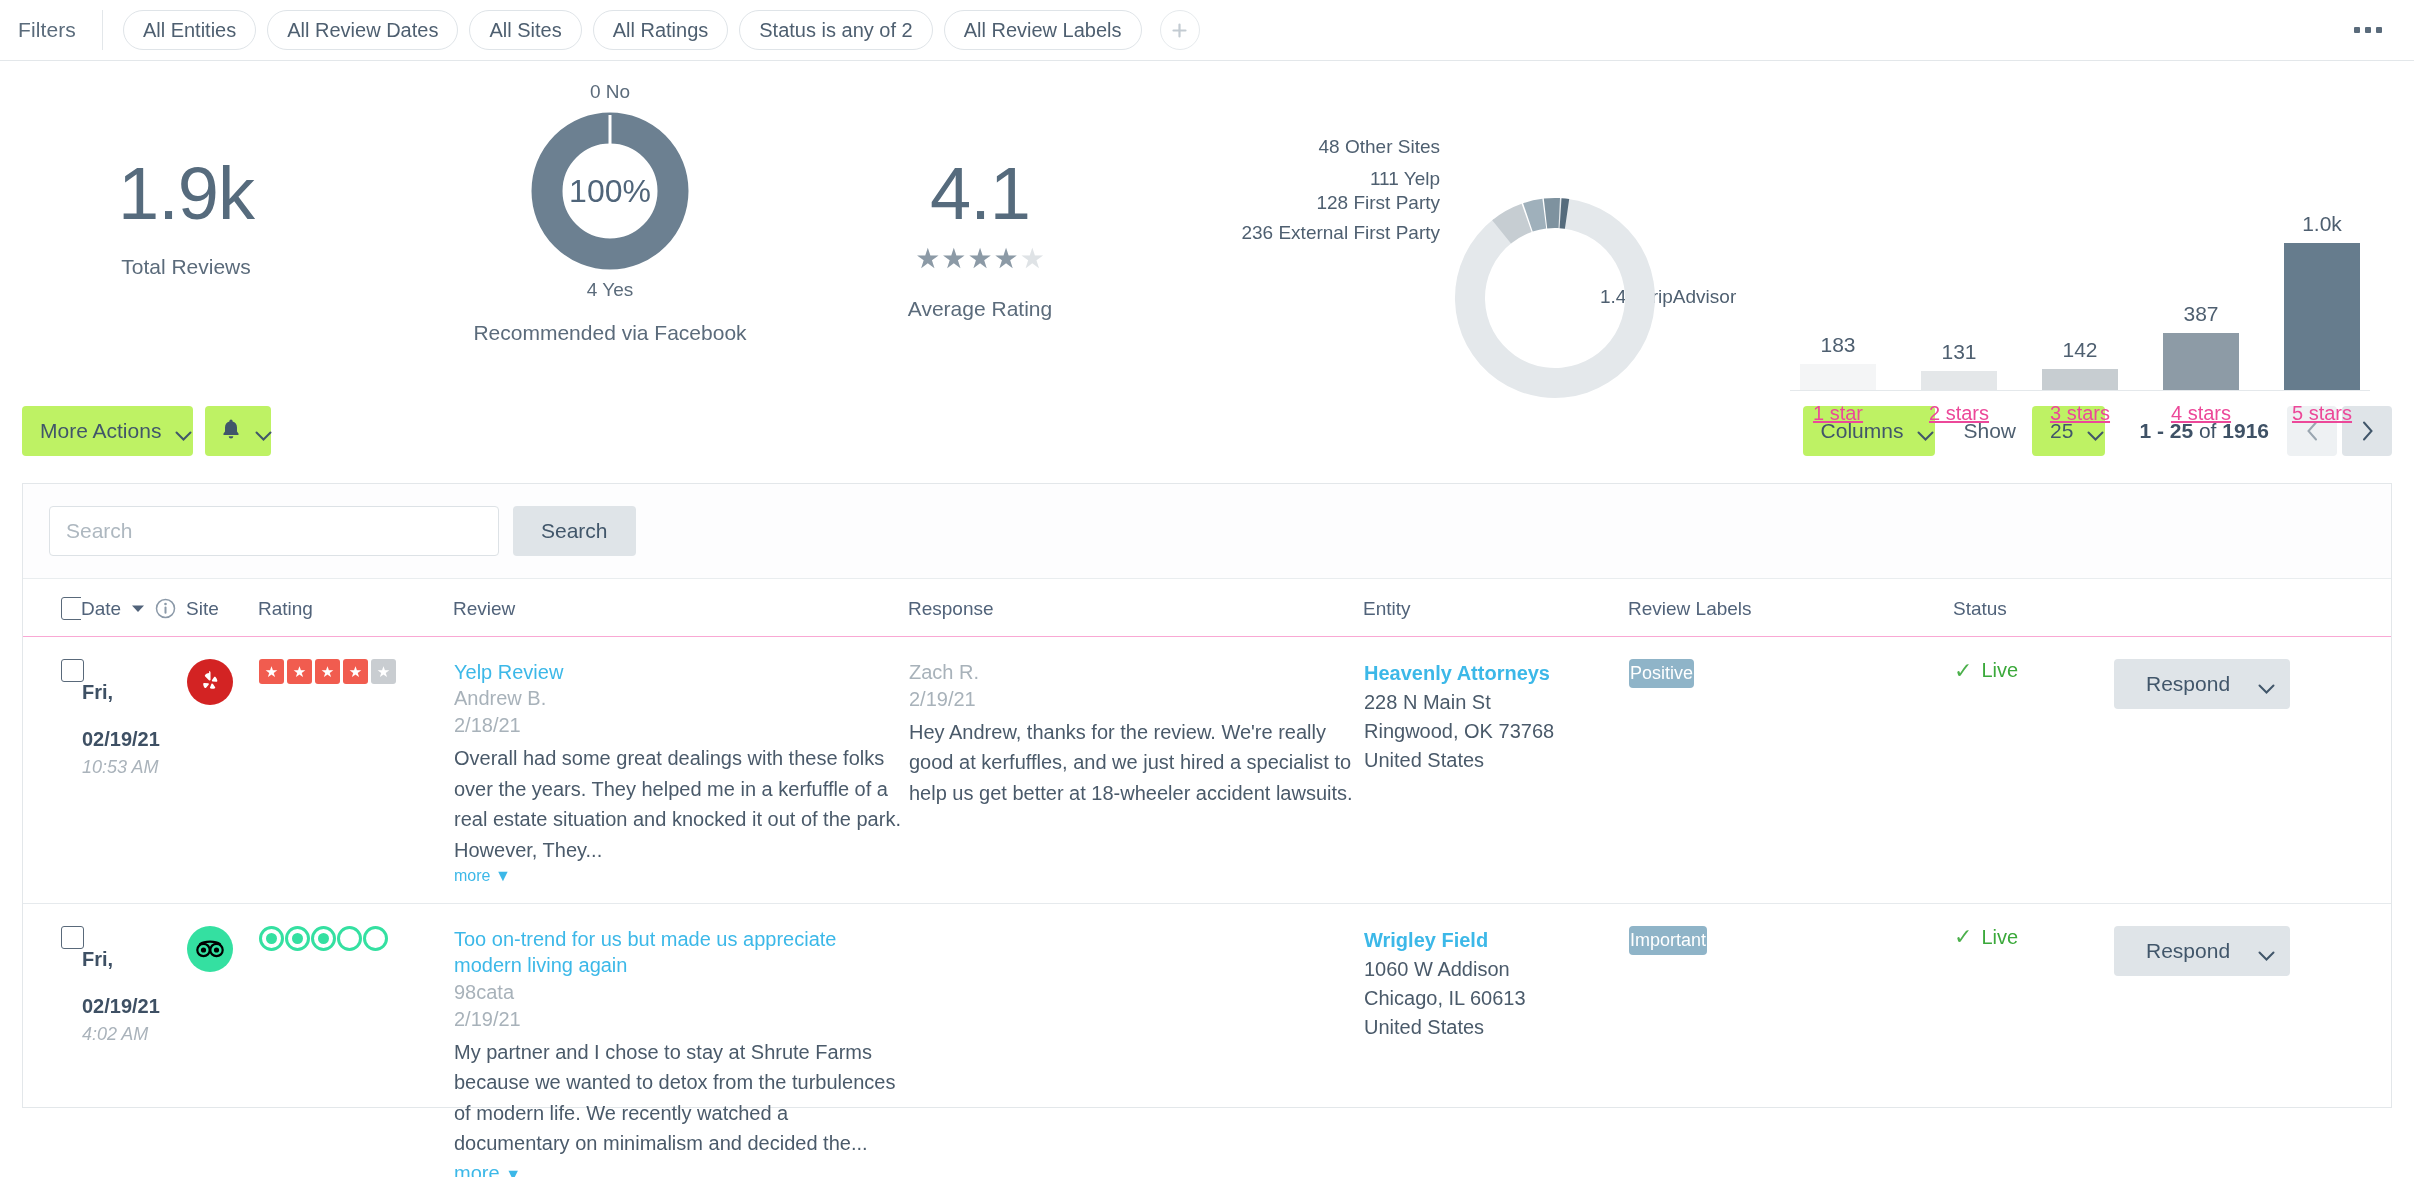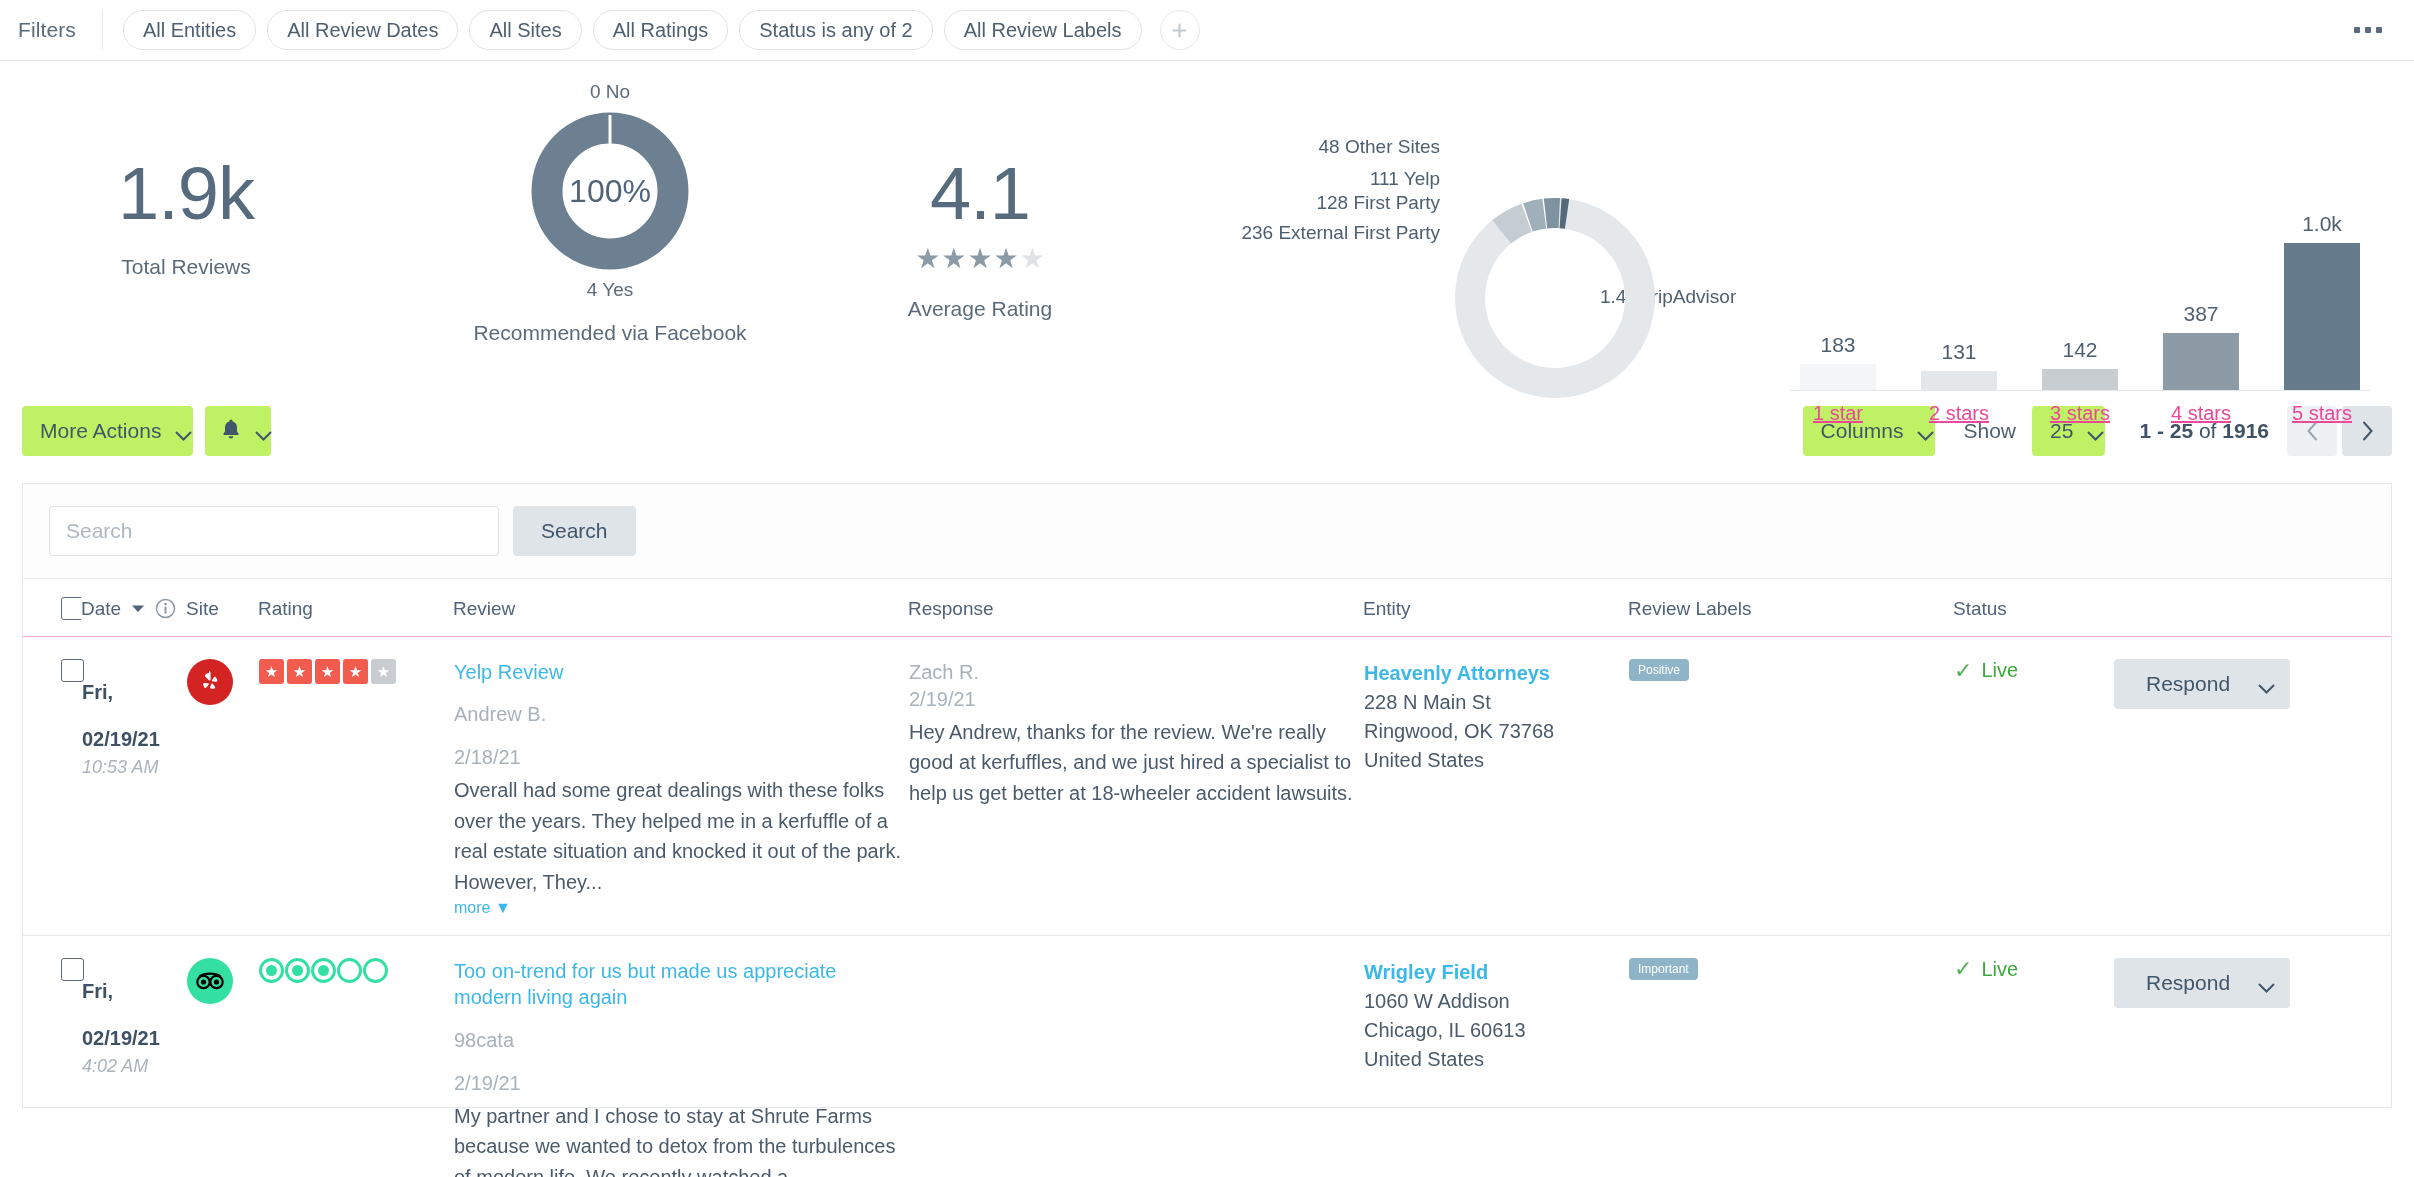--- a/index.html
+++ b/index.html
@@ -173,34 +173,34 @@
   .sq { width:25px; height:25px; border-radius:3px; display:flex; align-items:center; justify-content:center;}
   .sq.on { background:#f15c4f; }
   .sq.off { background:#c9cdd1; }
   .sq span { color:#fff; font-size:15px; line-height:1;}
 
   .circles { display:flex; gap:1px; }
   .circ { width:25px; height:25px; border-radius:50%; border:3px solid #34e0a1; background:#fff; display:flex; align-items:center; justify-content:center;}
   .circ i { width:11px; height:11px; border-radius:50%; background:#34e0a1; display:block;}
 
   .rv-title { font-size:20px; color:#3cb8e8; line-height:1.32; cursor:pointer; }
-  .rv-meta { font-size:20px; color:#a8b2ba; line-height:1.35;margin-top:16px; }
+  .rv-meta { font-size:20px; color:#a8b2ba; line-height:1.35; }
   .rv-body { font-size:20px; color:#4a5a6a; line-height:1.52; margin-top:4px; }
   .more-link { color:#3cb8e8; cursor:pointer; }
   .caret-dn { color:#3cb8e8; font-size:16px; }
 
   .rs-meta { font-size:20px; color:#a8b2ba; line-height:1.35; }
   .rs-body { font-size:20px; color:#4a5a6a; line-height:1.52; margin-top:4px; }
 
   .ent-name { font-size:20px; color:#3cb8e8; font-weight:bold; line-height:1.45; cursor:pointer;}
   .ent-line { font-size:20px; color:#4a5a6a; line-height:1.45; }
 
   .tag {
-    display:inline-block; background:#8fb4c8; color:#fff; font-size:12px;
-    border-radius:4px; padding:4px 9px;
+    display:inline-block; background:#8fb4c8; color:#fff; font-size:18px;
+    border-radius:4px; padding:4px 1px;
   }
   .status { display:flex; align-items:center; gap:9px; font-size:20px; color:#3ba93b; }
   .check { color:#4cb04c; font-size:22px; line-height:1; }
 
   .respond-btn {
     background:#dfe4e8; border:none; border-radius:4px; height:50px;
     width:176px; display:flex; align-items:center; justify-content:space-between;
     padding: 0 32px; font-size:21px; color:#41566a; cursor:pointer;
     font-family:"Liberation Sans", sans-serif;
   }

